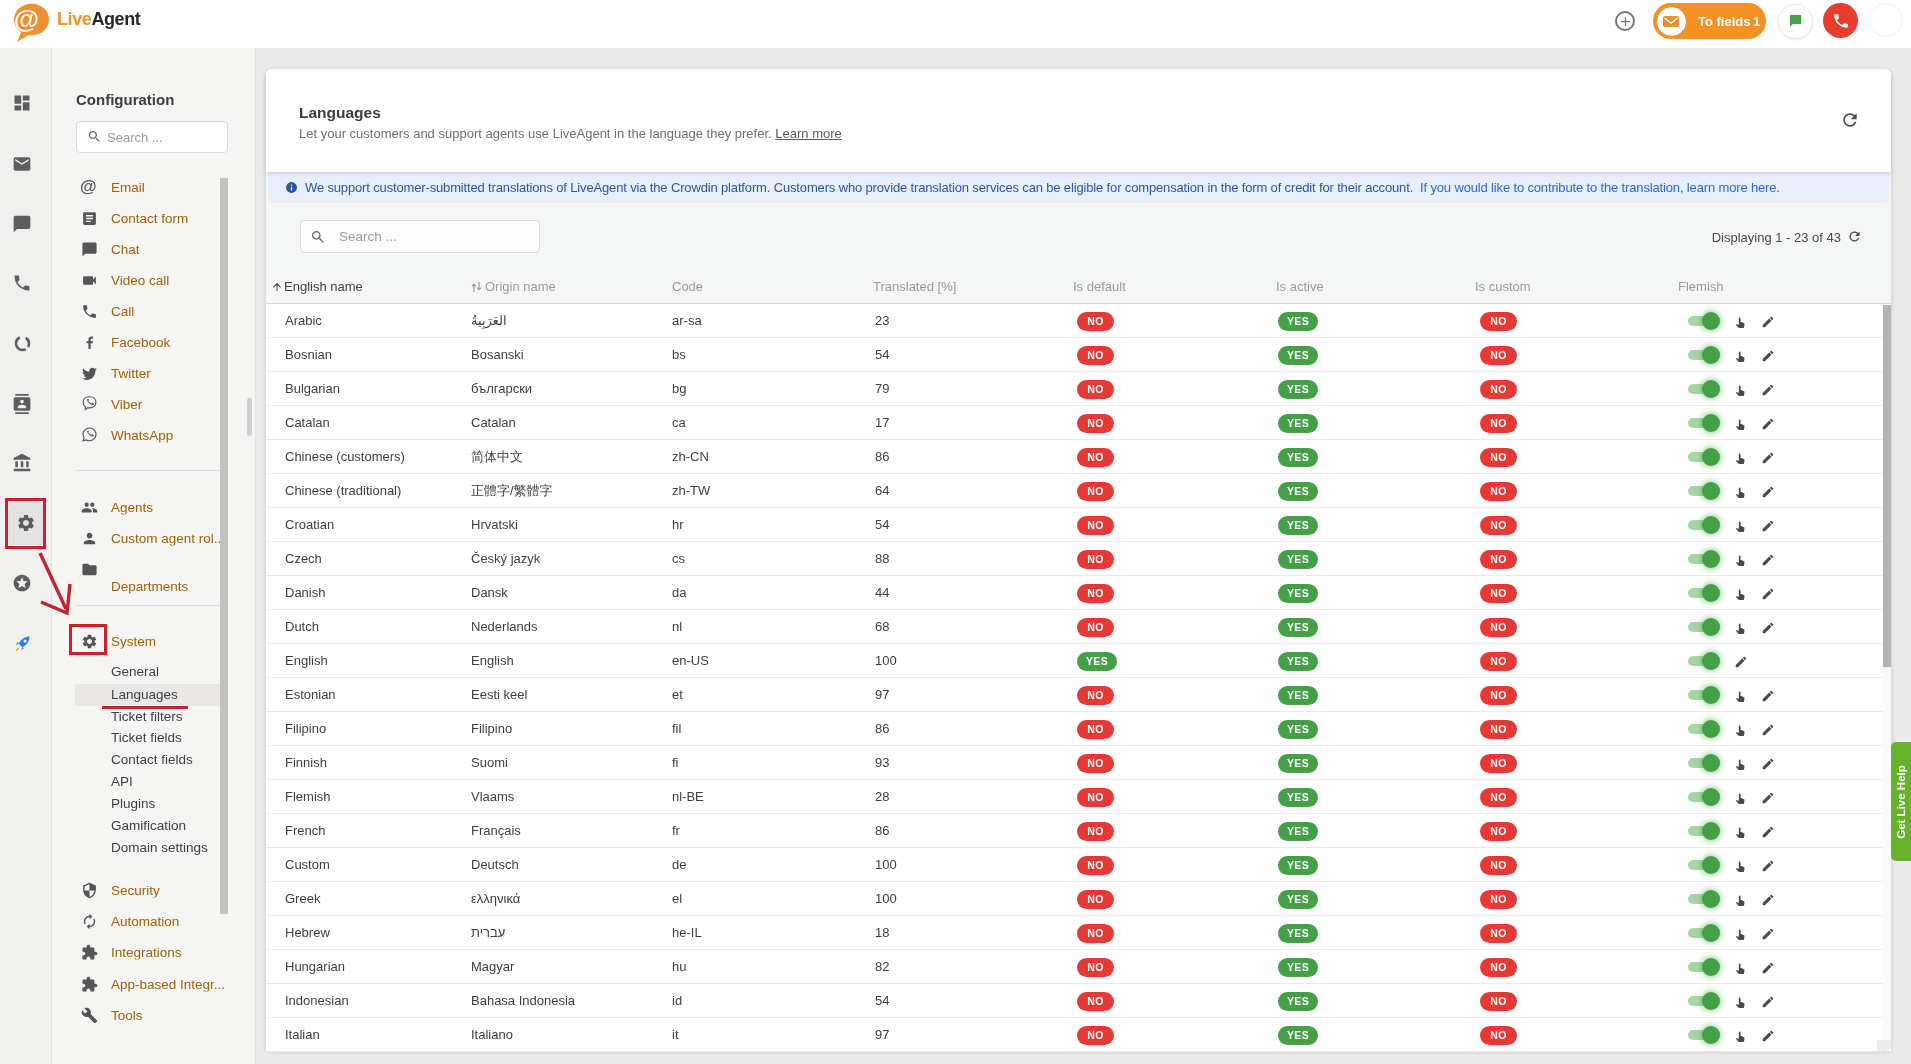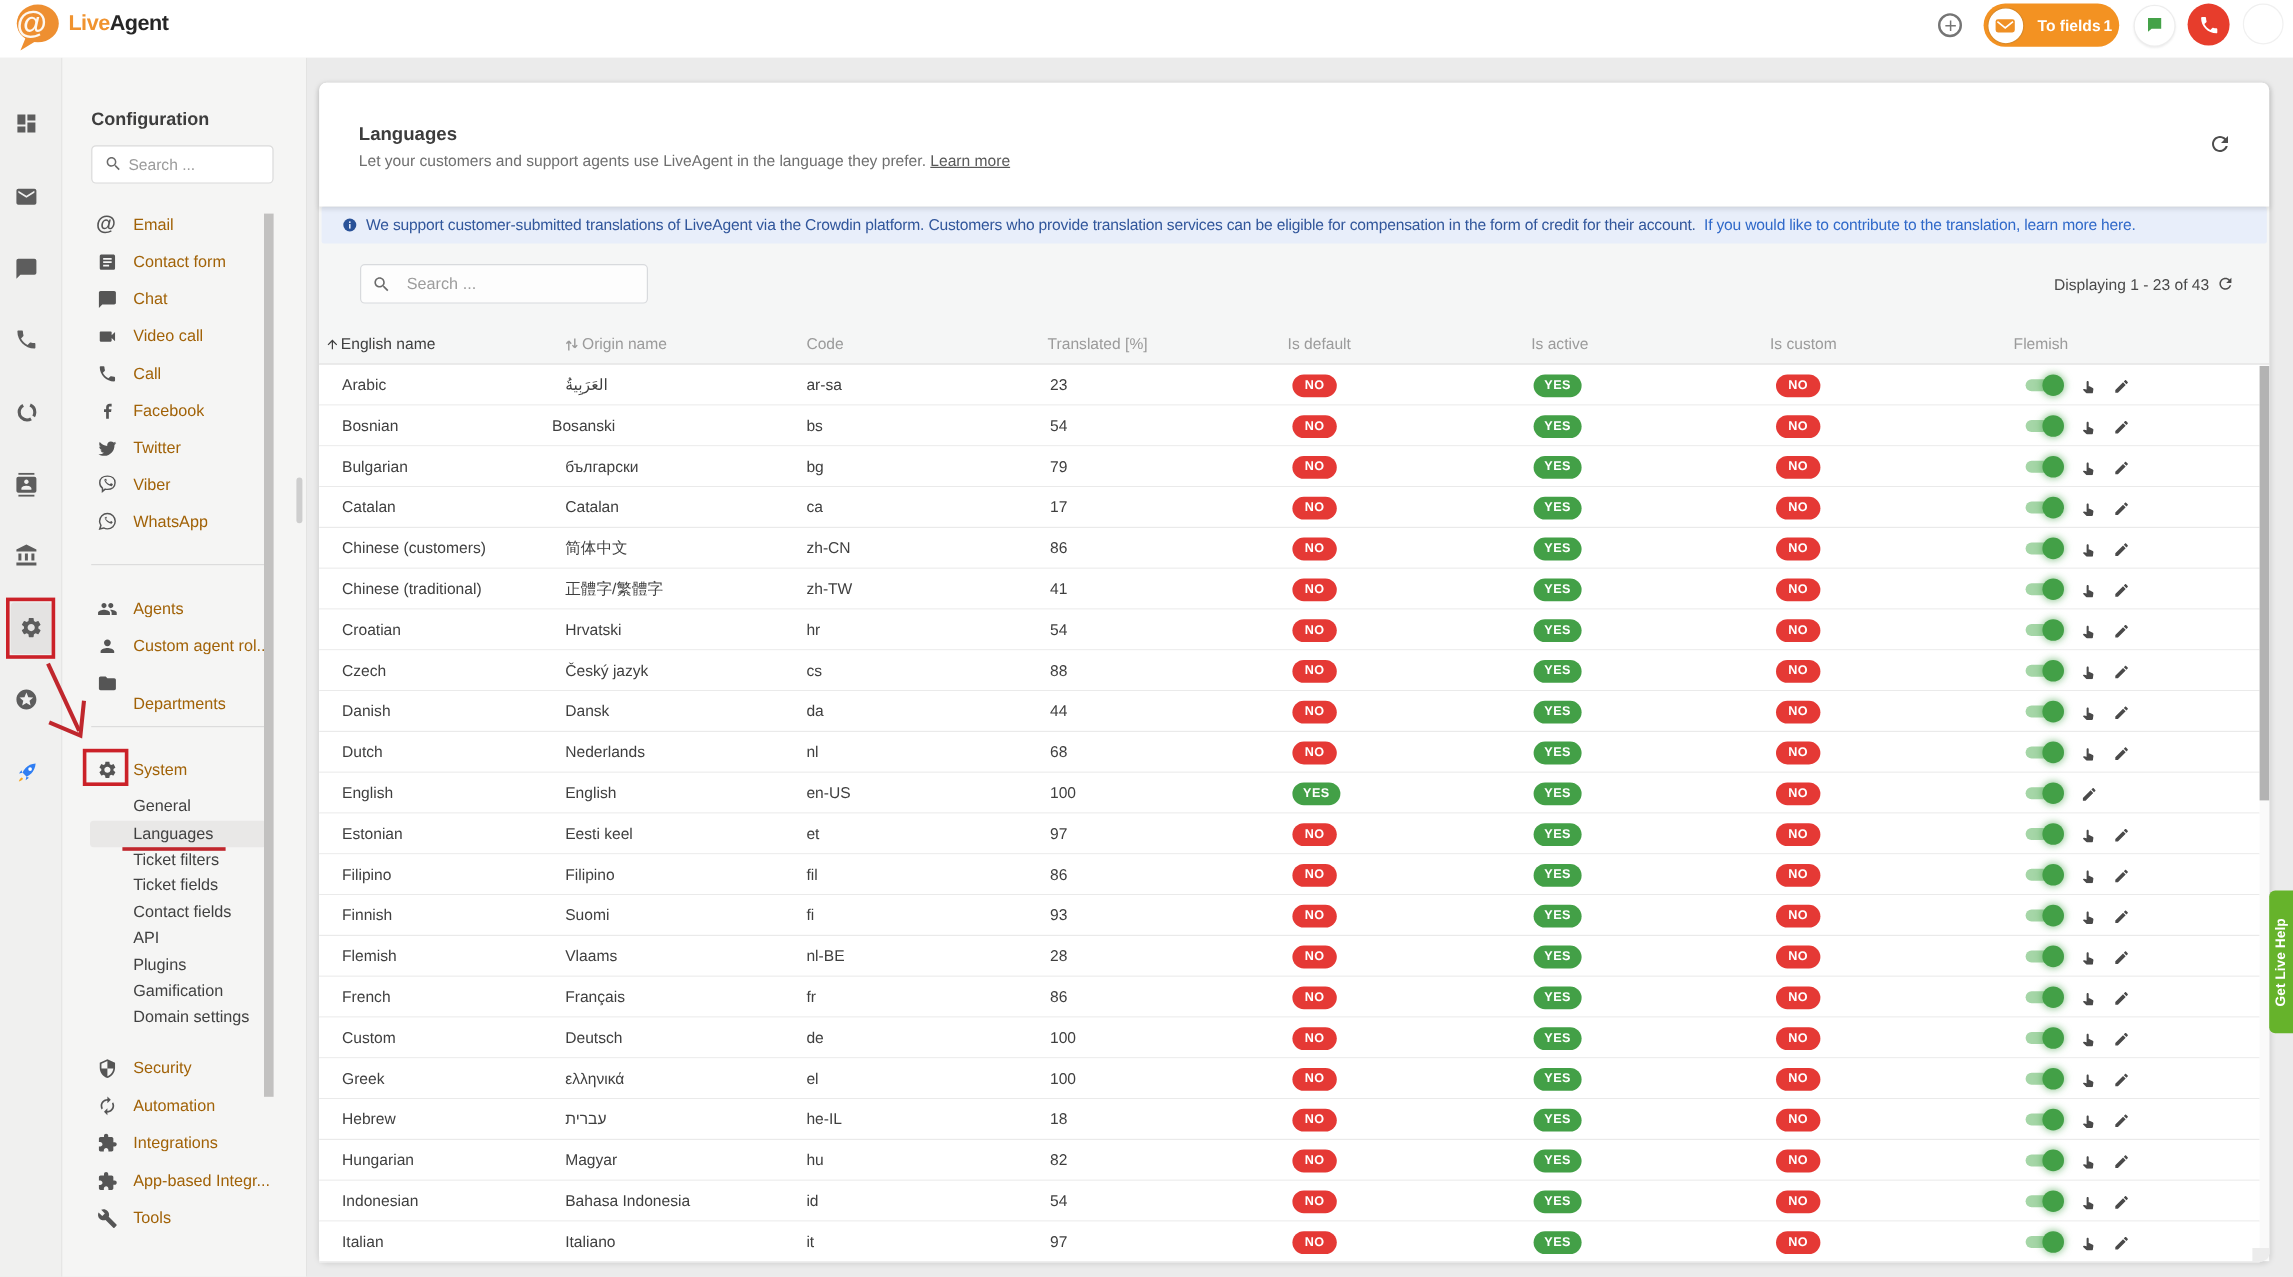--- a/index.html
+++ b/index.html
@@ -274,21 +274,21 @@
 <div class="track" style="left:1688px;top:316px"></div>
 <div class="thumb" style="left:1702px;top:312px"></div>
 <svg class="ic" style="left:1733px;top:314px" width="14" height="14" viewBox="0 0 24 24">
     <path d="M18.84 15.87l-4.54-2.26c-.17-.07-.35-.11-.54-.11H13v-6c0-.83-.67-1.5-1.5-1.5S10 6.67 10 7.5v10.74l-3.43-.72c-.08-.01-.15-.03-.24-.03-.31 0-.59.13-.79.33l-.79.8 4.94 4.94c.27.27.65.44 1.06.44h6.79c.75 0 1.33-.55 1.44-1.28l.75-5.27c.01-.07.02-.14.02-.2 0-.62-.38-1.16-.91-1.38z" fill="#4a4a4a"></path>
   </svg>
 <svg class="ic" style="left:1761px;top:314.5px" width="14" height="14" viewBox="0 0 24 24">
     <path d="M3 17.25V21h3.75L17.81 9.94l-3.75-3.75L3 17.25zM20.71 7.04c.39-.39.39-1.02 0-1.41l-2.34-2.34c-.39-.39-1.02-.39-1.41 0l-1.83 1.83 3.75 3.75 1.83-1.83z" fill="#4a4a4a"></path>
   </svg>
 <div class="row" style="top:338px;left:266px"></div>
 <div class="cell" style="left:285px;top:338px">Bosnian</div>
-<div class="cell" style="left:460px;top:338px">Bosanski</div>
+<div class="cell" style="left:471px;top:338px">Bosanski</div>
 <div class="cell" style="left:672px;top:338px">bs</div>
 <div class="cell" style="left:875px;top:338px">54</div>
 <div class="badge no" style="left:1077px;top:345.5px">NO</div>
 <div class="badge yes" style="left:1278px;top:345.5px">YES</div>
 <div class="badge no" style="left:1480px;top:345.5px">NO</div>
 <div class="track" style="left:1688px;top:350px"></div>
 <div class="thumb" style="left:1702px;top:346px"></div>
 <svg class="ic" style="left:1733px;top:348px" width="14" height="14" viewBox="0 0 24 24">
     <path d="M18.84 15.87l-4.54-2.26c-.17-.07-.35-.11-.54-.11H13v-6c0-.83-.67-1.5-1.5-1.5S10 6.67 10 7.5v10.74l-3.43-.72c-.08-.01-.15-.03-.24-.03-.31 0-.59.13-.79.33l-.79.8 4.94 4.94c.27.27.65.44 1.06.44h6.79c.75 0 1.33-.55 1.44-1.28l.75-5.27c.01-.07.02-.14.02-.2 0-.62-.38-1.16-.91-1.38z" fill="#4a4a4a"></path>
   </svg>
@@ -340,21 +340,21 @@
 <svg class="ic" style="left:1733px;top:450px" width="14" height="14" viewBox="0 0 24 24">
     <path d="M18.84 15.87l-4.54-2.26c-.17-.07-.35-.11-.54-.11H13v-6c0-.83-.67-1.5-1.5-1.5S10 6.67 10 7.5v10.74l-3.43-.72c-.08-.01-.15-.03-.24-.03-.31 0-.59.13-.79.33l-.79.8 4.94 4.94c.27.27.65.44 1.06.44h6.79c.75 0 1.33-.55 1.44-1.28l.75-5.27c.01-.07.02-.14.02-.2 0-.62-.38-1.16-.91-1.38z" fill="#4a4a4a"></path>
   </svg>
 <svg class="ic" style="left:1761px;top:450.5px" width="14" height="14" viewBox="0 0 24 24">
     <path d="M3 17.25V21h3.75L17.81 9.94l-3.75-3.75L3 17.25zM20.71 7.04c.39-.39.39-1.02 0-1.41l-2.34-2.34c-.39-.39-1.02-.39-1.41 0l-1.83 1.83 3.75 3.75 1.83-1.83z" fill="#4a4a4a"></path>
   </svg>
 <div class="row" style="top:474px;left:266px"></div>
 <div class="cell" style="left:285px;top:474px">Chinese (traditional)</div>
 <div class="cell" style="left:471px;top:474px">正體字/繁體字</div>
 <div class="cell" style="left:672px;top:474px">zh-TW</div>
-<div class="cell" style="left:875px;top:474px">41</div>
+<div class="cell" style="left:875px;top:474px">64</div>
 <div class="badge no" style="left:1077px;top:481.5px">NO</div>
 <div class="badge yes" style="left:1278px;top:481.5px">YES</div>
 <div class="badge no" style="left:1480px;top:481.5px">NO</div>
 <div class="track" style="left:1688px;top:486px"></div>
 <div class="thumb" style="left:1702px;top:482px"></div>
 <svg class="ic" style="left:1733px;top:484px" width="14" height="14" viewBox="0 0 24 24">
     <path d="M18.84 15.87l-4.54-2.26c-.17-.07-.35-.11-.54-.11H13v-6c0-.83-.67-1.5-1.5-1.5S10 6.67 10 7.5v10.74l-3.43-.72c-.08-.01-.15-.03-.24-.03-.31 0-.59.13-.79.33l-.79.8 4.94 4.94c.27.27.65.44 1.06.44h6.79c.75 0 1.33-.55 1.44-1.28l.75-5.27c.01-.07.02-.14.02-.2 0-.62-.38-1.16-.91-1.38z" fill="#4a4a4a"></path>
   </svg>
 <svg class="ic" style="left:1761px;top:484.5px" width="14" height="14" viewBox="0 0 24 24">
     <path d="M3 17.25V21h3.75L17.81 9.94l-3.75-3.75L3 17.25zM20.71 7.04c.39-.39.39-1.02 0-1.41l-2.34-2.34c-.39-.39-1.02-.39-1.41 0l-1.83 1.83 3.75 3.75 1.83-1.83z" fill="#4a4a4a"></path>

